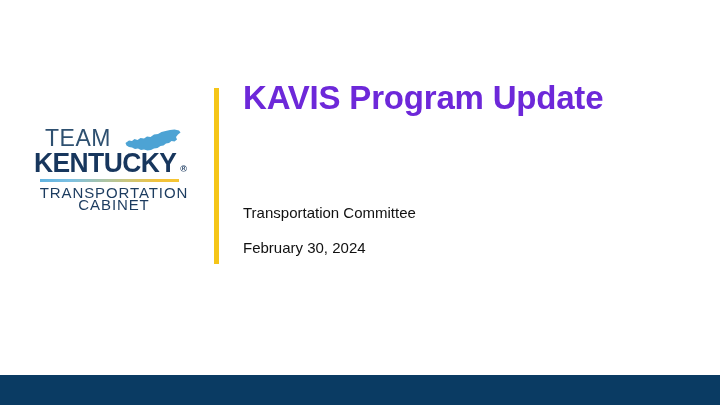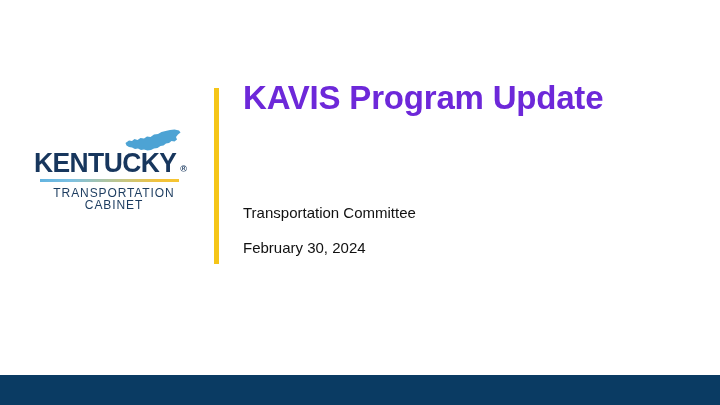--- a/index.html
+++ b/index.html
@@ -77,21 +77,21 @@
     margin-top: 3px;
     margin-left: 6px;
     width: 139px;
     height: 3px;
     background: linear-gradient(to right, #63b4e0 0%, #7cc0e2 22%, #c9c67f 62%, #f2c23c 85%, #f6c531 100%);
   }
   .logo-sub {
     margin-top: 5px;
     text-align: center;
     font-family: "Liberation Sans", sans-serif;
-    font-size: 12px;
+    font-size: 15px;
     font-weight: 400;
     letter-spacing: 0.9px;
     color: #1b3b5f;
     line-height: 12px;
   }
 
   
   .accent-bar {
     position: absolute;
     left: 214px;
@@ -140,20 +140,21 @@
   }
 </style>
 </head>
 <body>
 
 <div class="slide">
 
   <div class="logo-block">
 
     <div class="logo-team-row">
+      <span class="logo-team">TEAM</span>
       <span class="ky-shape">
         <svg viewBox="0 0 116 48" width="58" height="24" xmlns="http://www.w3.org/2000/svg" aria-hidden="true">
           <path d="M3 30 L10 25 L16 26 L21 22 L27 24 L33 20 L40 21 L46 17 L53 18 L60 13 L68 12 L75 8 L83 6 L92 4 L101 3 L110 5 L113 9 L108 13 L104 18 L106 23 L101 27 L95 26 L90 30 L84 31 L79 35 L73 36 L67 40 L60 41 L54 44 L47 45 L40 43 L34 44 L28 41 L22 42 L16 39 L10 38 L5 35 Z" fill="#4da3d4"></path>
         </svg>
       </span>
     </div>
 
     <div class="logo-kentucky-row">
       <span class="logo-kentucky">KENTUCKY</span><span class="logo-reg">®</span>
     </div>

